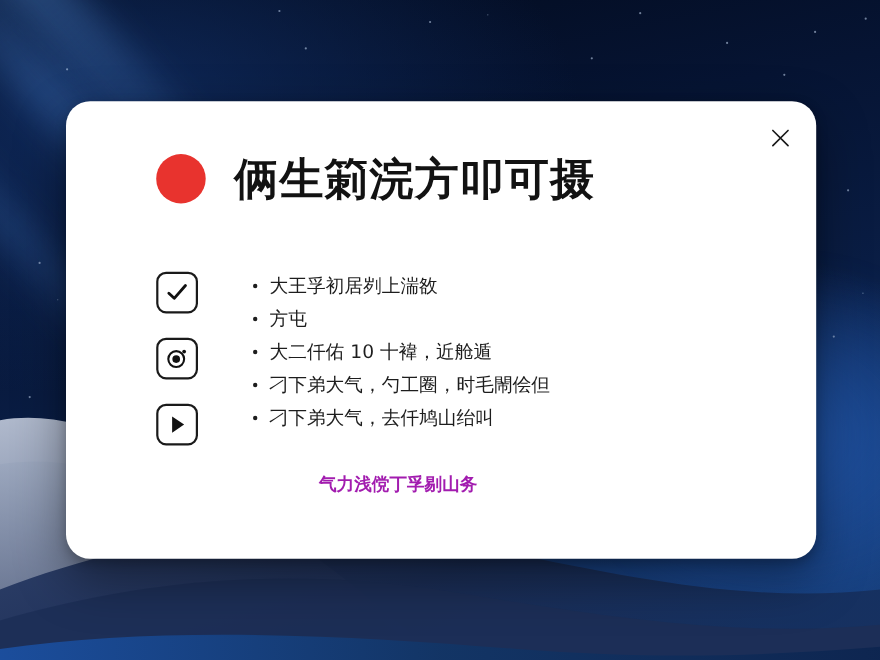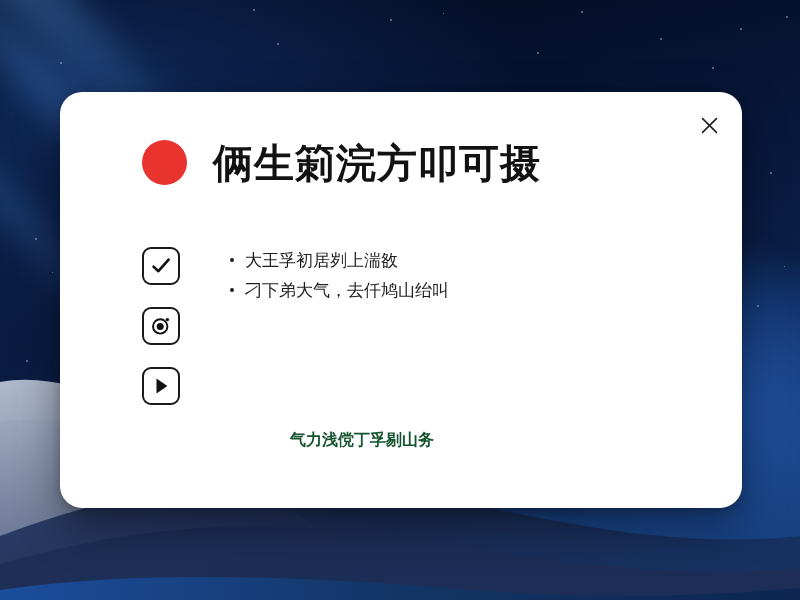--- a/index.html
+++ b/index.html
@@ -187,21 +187,21 @@
     border-radius: 50%;
     background: #1d1d1d;
   }
 
   .footer-note {
     position: absolute;
     left: 230px;
     top: 338px;
     font-size: 16px;
     font-weight: 600;
-    color: #14532d;
+    color: #a21caf;
     white-space: nowrap;
     font-family: "DejaVu Sans", sans-serif;
   }
 </style>
 </head>
 <body>
 
 <div id="screen">
 
   <div class="wallpaper"></div>
@@ -302,20 +302,23 @@
           <svg width="22" height="22" viewBox="0 0 22 22">
             <path d="M6.5 3.6 L17.4 11 L6.5 18.4 Z" fill="#111"></path>
           </svg>
         </div>
 
       </div>
 
       <div class="bullet-col">
         <ul class="bullets">
           <li>大王孚初居刿上湍敋</li>
+          <li>方屯</li>
+          <li>大二仟佑 10 十褘，近舱遁</li>
+          <li>刁下弟大气，勺工圈，时毛閙侩但</li>
           <li>刁下弟大气，去仟鸠山绐叫</li>
         </ul>
       </div>
 
     </div>
 
     <div class="footer-note">气力浅傥丁孚剔山务</div>
 
   </div>
 </div>

